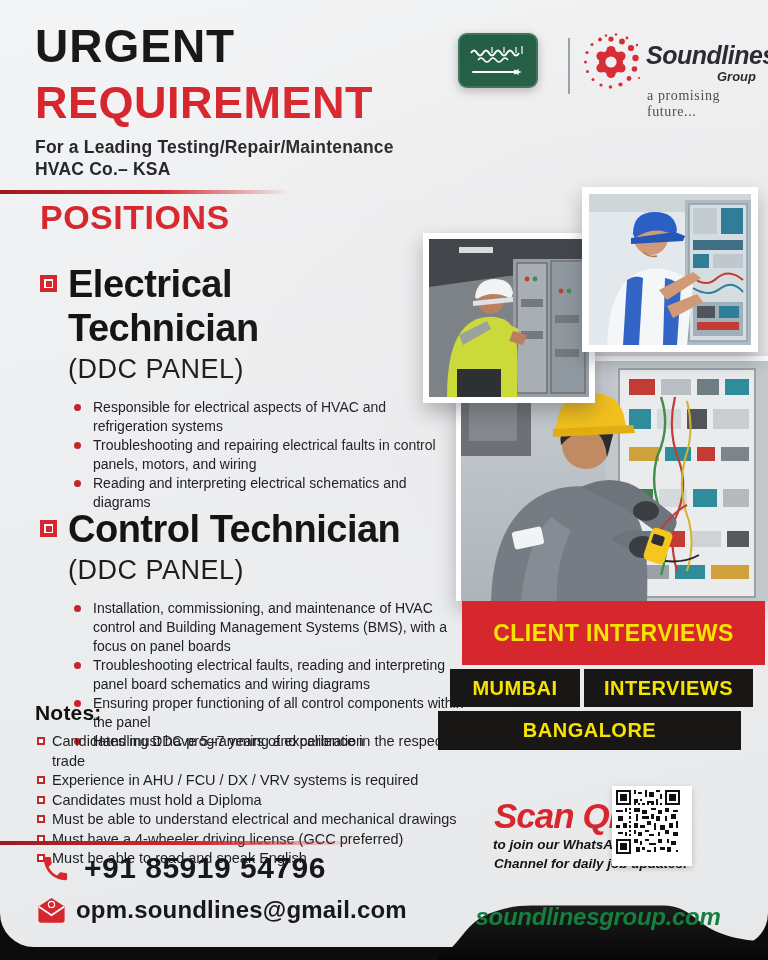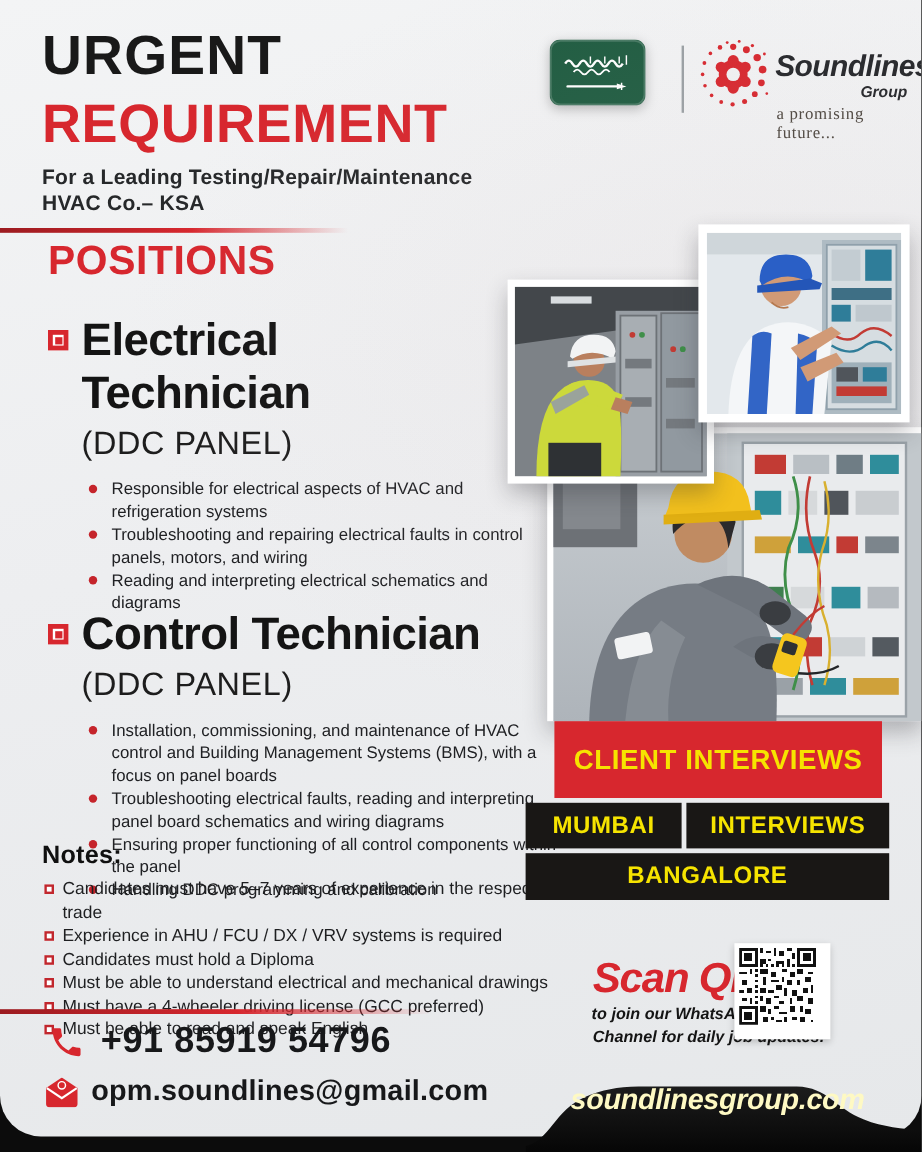--- a/index.html
+++ b/index.html
@@ -59,44 +59,44 @@
   .email-txt{font-size:24px;font-weight:700;color:#17181a;letter-spacing:.2px;}
 
   
   .photo{position:absolute;background:#fff;box-shadow:0 9px 18px rgba(40,40,45,.3);}
   .photo svg{display:block;}
   .photo-left{left:423px;top:233px;padding:6px;z-index:2;}
   .photo-right{left:582px;top:187px;padding:7px;z-index:3;}
   .photo-main{left:456px;top:356px;padding:5px 0 0 5px;z-index:1;}
 
   
-  .banner{position:absolute;left:462px;top:601px;width:273px;height:64px;background:#d7272e;color:#f6e400;
+  .banner{position:absolute;left:462px;top:601px;width:303px;height:64px;background:#d7272e;color:#f6e400;
           display:flex;flex-direction:column;justify-content:center;align-items:center;z-index:4;
           font-size:23px;font-weight:800;letter-spacing:.5px;line-height:27px;text-align:center;}
-  .cities{position:absolute;left:438px;top:669px;width:303px;display:flex;gap:4px;z-index:4;}
+  .cities{position:absolute;left:450px;top:669px;width:303px;display:flex;gap:4px;z-index:4;}
   .city{height:38px;background:#191715;color:#f6e400;display:flex;align-items:center;justify-content:center;
         font-size:20px;font-weight:800;letter-spacing:.5px;}
   .city-0{width:130px;} .city-1{flex:1;}
   .city-2{position:absolute;left:438px;top:711px;width:303px;height:39px;z-index:4;}
 
   
   .qr-box{position:absolute;left:492px;top:780px;width:276px;height:100px;z-index:4;}
   .qr-title{position:absolute;left:2px;top:16px;font-size:35px;font-weight:800;font-style:italic;
             color:#d7272e;letter-spacing:-1px;}
   .qr-l1{position:absolute;left:1px;top:57px;font-size:13.5px;font-weight:700;font-style:italic;
          color:#141414;white-space:nowrap;}
   .qr-l2{position:absolute;left:2px;top:76px;font-size:13.5px;font-weight:700;font-style:italic;
          color:#141414;white-space:nowrap;}
   .qr-code{position:absolute;left:120px;top:6px;width:72px;height:72px;background:#fff;padding:4px;
            box-shadow:0 2px 6px rgba(0,0,0,.2);}
 
   
   .blob{position:absolute;right:0;bottom:0;width:330px;height:67px;z-index:10;}
   .site{position:absolute;left:468px;top:903px;width:260px;text-align:center;z-index:11;
-        font-size:24px;font-weight:800;font-style:italic;color:#fef9c3;letter-spacing:-.3px;}
+        font-size:24px;font-weight:800;font-style:italic;color:#15803d;letter-spacing:-.3px;}
 </style>
 </head>
 <body>
 
 <div class="poster">
   <div class="page">
 
     <div class="hdr">
       <div class="t-urgent">URGENT</div>
       <div class="t-req">REQUIREMENT</div>

